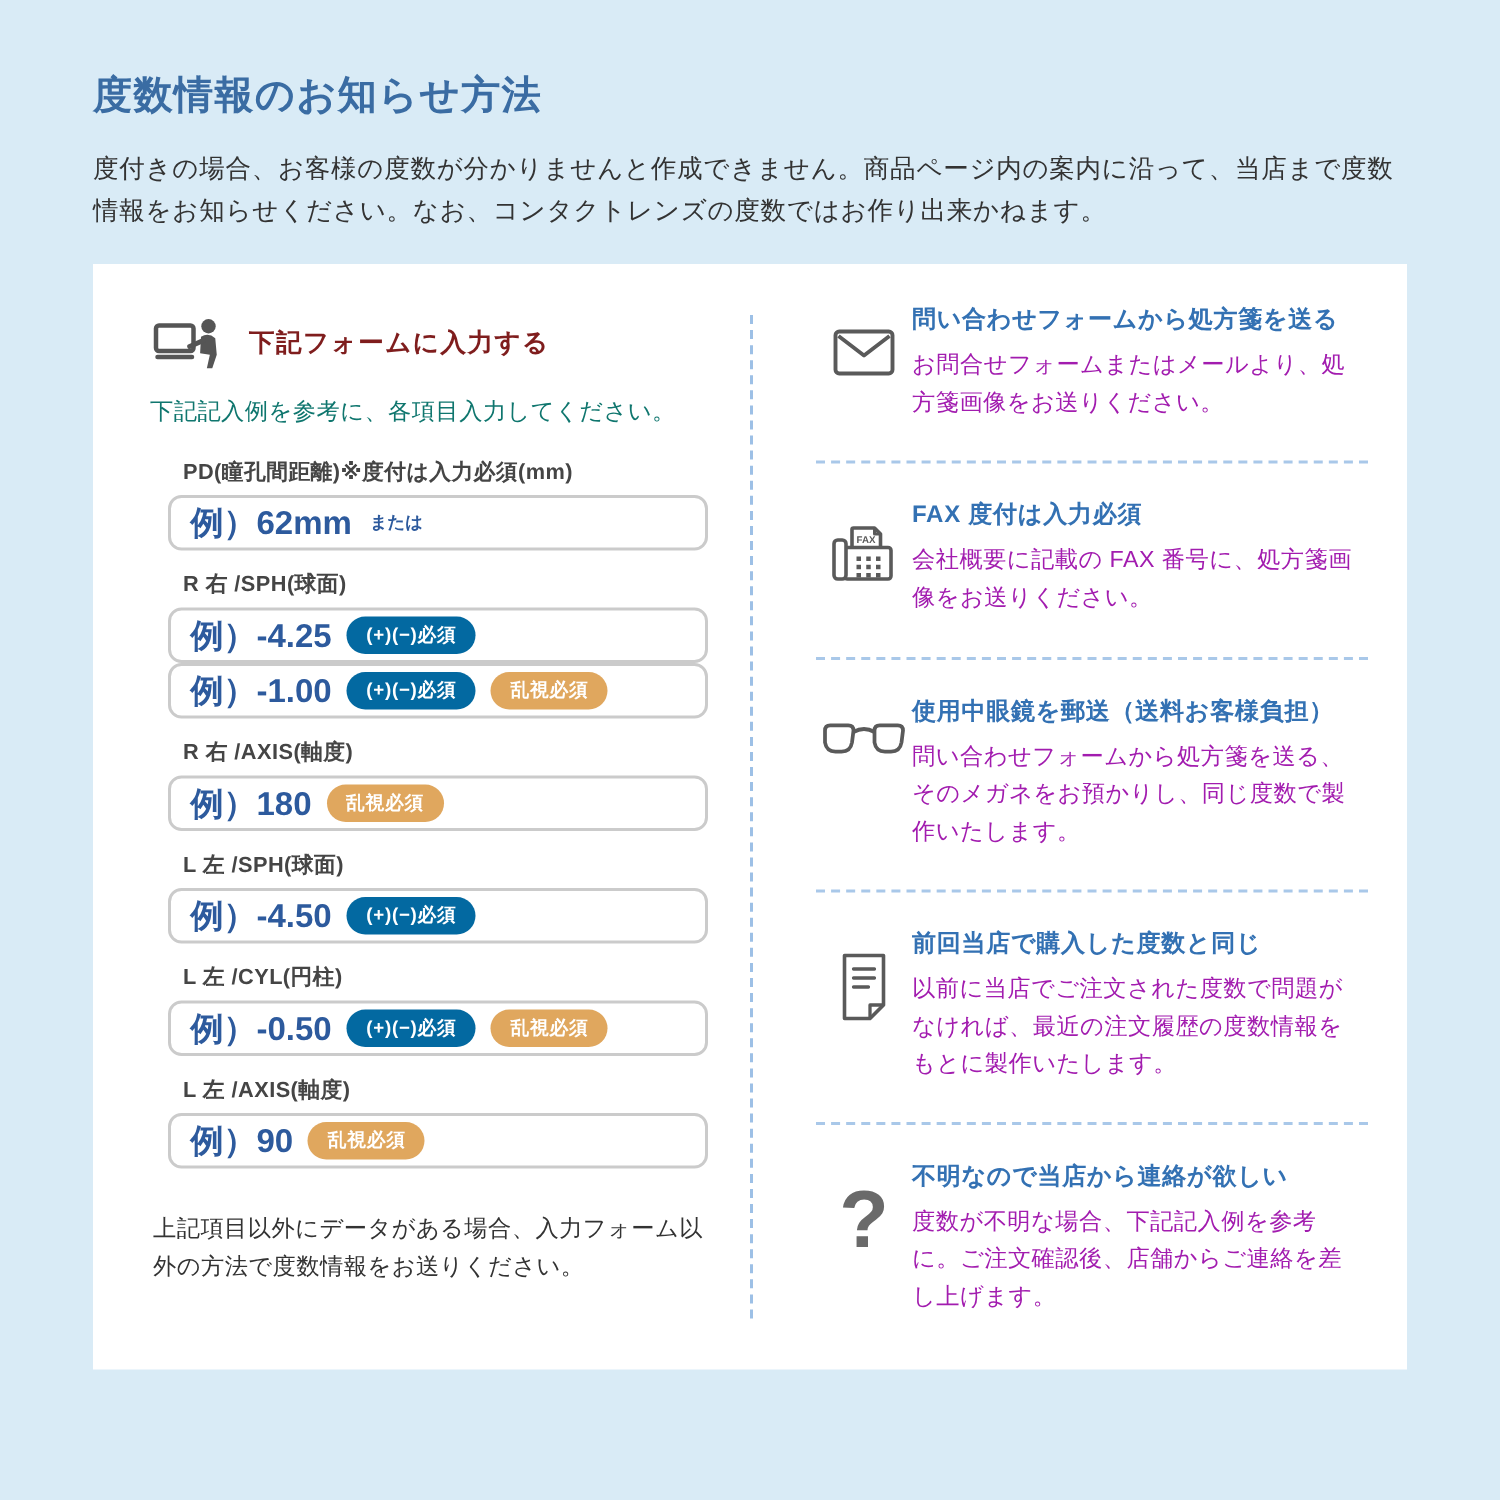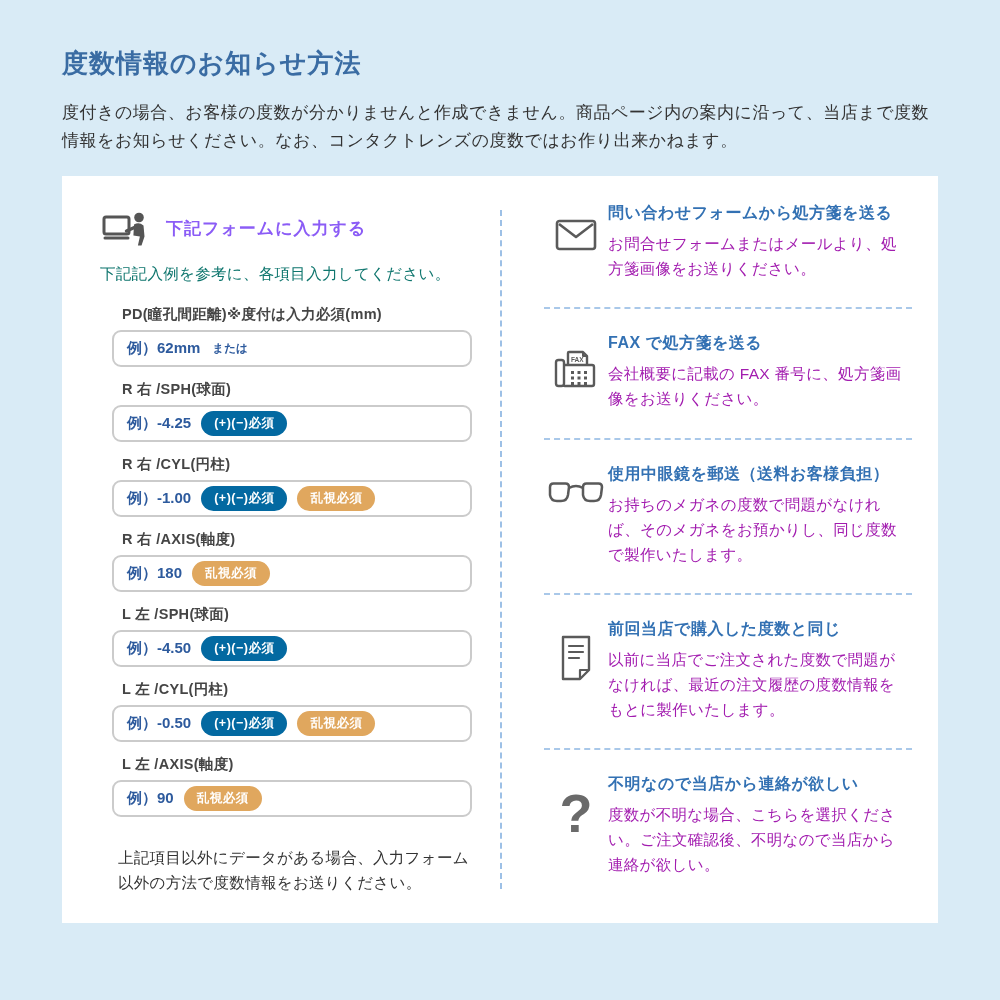--- a/index.html
+++ b/index.html
@@ -20,37 +20,37 @@
     margin-top:22px;width:876px;background:#ffffff;display:flex;position:relative;
     min-height:716px;box-sizing:border-box;
   }
   .vdivider{
     position:absolute;left:50%;top:34px;bottom:34px;width:0;
     border-left:2px dashed #9dc0e6;
   }
   
   .col-left{width:50%;box-sizing:border-box;padding:34px 28px 28px 38px;}
   .form-header{display:flex;align-items:center;gap:16px;margin-left:2px;}
-  .form-header .hd-title{font-size:17px;font-weight:bold;color:#8b5cf6;letter-spacing:1px;}
+  .form-header .hd-title{font-size:17px;font-weight:bold;color:#7f1d1d;letter-spacing:1px;}
   .form-sub{margin:18px 0 0 0;font-size:15.5px;color:#0f766e;letter-spacing:.3px;}
   .fields{margin:20px 0 0 12px;}
   .f-label{font-size:14.5px;font-weight:bold;color:#454545;margin:13px 0 6px 10px;letter-spacing:.3px;}
   .f-box{
     height:37px;border:2px solid #cbcbcb;border-radius:9px;background:#fff;
     display:flex;align-items:center;gap:10px;padding:0 10px 0 13px;box-sizing:border-box;
   }
-  .f-ex{font-size:15px;font-weight:bold;color:#2d5a9d;white-space:nowrap;}
+  .f-ex{font-size:22px;font-weight:bold;color:#2d5a9d;white-space:nowrap;}
   .f-ex-small{font-size:11.5px;font-weight:bold;color:#2d5a9d;margin:0 2px;white-space:nowrap;}
   .badge{
     border-radius:999px;color:#fff;font-size:12.5px;font-weight:bold;
     padding:4px 13px;white-space:nowrap;letter-spacing:.5px;
   }
   .badge-blue{background:#0369a1;}
   .badge-orange{background:#e0a75e;}
-  .form-note{margin:28px 0 0 18px;font-size:15.5px;line-height:1.62;color:#333;letter-spacing:.3px;}
+  .form-note{margin:28px 0 0 2px;font-size:15.5px;line-height:1.62;color:#333;letter-spacing:.3px;}
   
   .col-right{width:50%;box-sizing:border-box;padding:23px 26px 10px 44px;}
   .method{display:flex;padding:24px 0 26px 0;border-bottom:2px dashed #a9c8e9;}
   .method:first-child{padding-top:4px;}
   .method:last-child{border-bottom:none;}
   .m-icon{width:64px;flex:none;display:flex;justify-content:center;align-items:flex-start;padding-top:16px;}
   .m-text{flex:1;padding-right:4px;}
   .m-title{font-size:16px;font-weight:bold;color:#3371b3;letter-spacing:.5px;}
   .m-body{font-size:15.5px;line-height:1.62;margin-top:7px;color:#a21caf;letter-spacing:.3px;}
   .q-glyph{font-size:54px;font-weight:bold;color:#6a6a6a;line-height:1;margin-top:-4px;}
@@ -96,21 +96,20 @@
           <span class="f-ex">例）62mm</span>
           <span class="f-ex-small">または</span>
         </div>
 
         <div class="f-label">R 右 /SPH(球面)</div>
         <div class="f-box">
           <span class="f-ex">例）-4.25</span>
           <span class="badge badge-blue">(+)(−)必須</span>
         </div>
 
-        <div class="f-label">R 右 /CYL(円柱)</div>
         <div class="f-box">
           <span class="f-ex">例）-1.00</span>
           <span class="badge badge-blue">(+)(−)必須</span>
           <span class="badge badge-orange">乱視必須</span>
         </div>
 
         <div class="f-label">R 右 /AXIS(軸度)</div>
         <div class="f-box">
           <span class="f-ex">例）180</span>
           <span class="badge badge-orange">乱視必須</span>
@@ -170,36 +169,36 @@
               <rect x="18" y="27.5" width="3" height="3"></rect>
                 <rect x="24.5" y="27.5" width="3" height="3"></rect>
                 <rect x="31" y="27.5" width="3" height="3"></rect>
               <rect x="18" y="33" width="3" height="3"></rect>
                 <rect x="24.5" y="33" width="3" height="3"></rect>
                 <rect x="31" y="33" width="3" height="3"></rect>
             </g>
           </svg>
         </div>
         <div class="m-text">
-          <div class="m-title">FAX で処方箋を送る</div>
+          <div class="m-title">FAX 度付は入力必須</div>
           <div class="m-body">会社概要に記載の FAX 番号に、処方箋画像をお送りください。</div>
         </div>
       </div>
 
       <div class="method">
         <div class="m-icon">
           <svg width="58" height="26" viewBox="0 0 58 26">
             <path d="M3 7 q0-3.5 3.5-3.5 h12 q3.5 0 3.5 3.5 l-1 8 q-1 6-7 6 h-4 q-6 0-7-6 z" fill="none" stroke="#5a5a5a" stroke-width="2.5" stroke-linejoin="round"></path>
             <path d="M36 7 q0-3.5 3.5-3.5 h12 q3.5 0 3.5 3.5 l-1 8 q-1 6-7 6 h-4 q-6 0-7-6 z" fill="none" stroke="#5a5a5a" stroke-width="2.5" stroke-linejoin="round"></path>
             <path d="M22 8 q7-4 14 0" fill="none" stroke="#5a5a5a" stroke-width="2.5"></path>
           </svg>
         </div>
         <div class="m-text">
           <div class="m-title">使用中眼鏡を郵送（送料お客様負担）</div>
-          <div class="m-body">お持ちのメガネの度数で問題がなければ、そのメガネをお預かりし、同じ度数で製作いたします。</div>
+          <div class="m-body">問い合わせフォームから処方箋を送る、そのメガネをお預かりし、同じ度数で製作いたします。</div>
         </div>
       </div>
 
       <div class="method">
         <div class="m-icon">
           <svg width="40" height="46" viewBox="0 0 40 46">
             <path d="M7 2 h26 v33 l-9 9 H7 z" fill="none" stroke="#5a5a5a" stroke-width="2.4" stroke-linejoin="round"></path>
             <path d="M33 35 h-9 v9" fill="none" stroke="#5a5a5a" stroke-width="2.2" stroke-linejoin="round"></path>
             <path d="M13 11 h14 M13 17 h14 M13 23 h10" stroke="#5a5a5a" stroke-width="2.2" stroke-linecap="round"></path>
           </svg>
@@ -209,21 +208,21 @@
           <div class="m-body">以前に当店でご注文された度数で問題がなければ、最近の注文履歴の度数情報をもとに製作いたします。</div>
         </div>
       </div>
 
       <div class="method">
         <div class="m-icon">
           <span class="q-glyph">?</span>
         </div>
         <div class="m-text">
           <div class="m-title">不明なので当店から連絡が欲しい</div>
-          <div class="m-body">度数が不明な場合、こちらを選択ください。ご注文確認後、不明なので当店から連絡が欲しい。</div>
+          <div class="m-body">度数が不明な場合、下記記入例を参考に。ご注文確認後、店舗からご連絡を差し上げます。</div>
         </div>
       </div>
 
     </div>
   </div>
 
 
 </div>
 
 </body></html>

